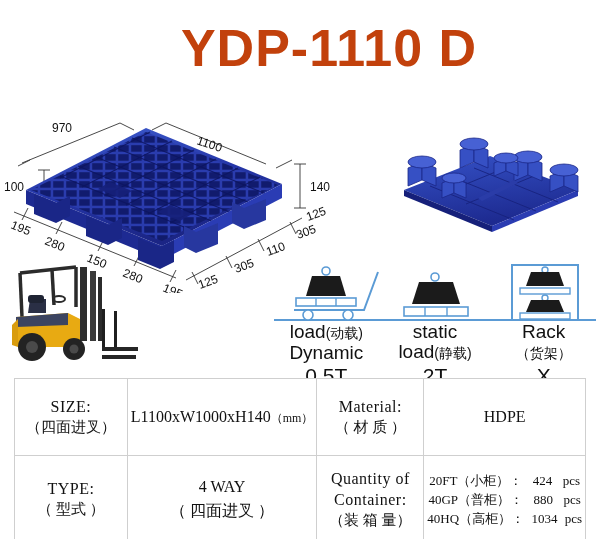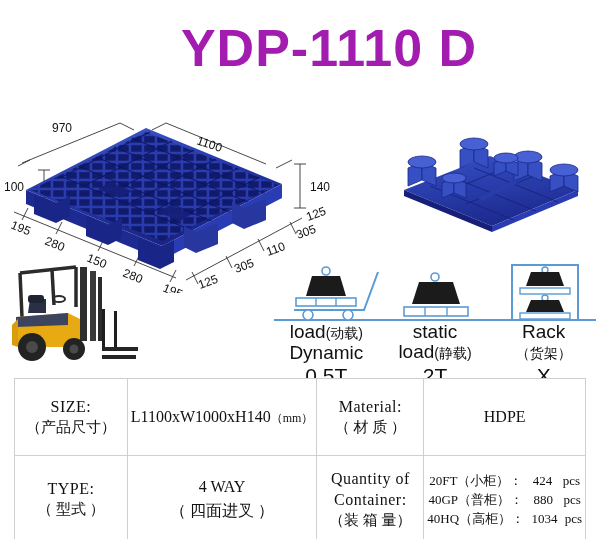--- a/index.html
+++ b/index.html
@@ -11,21 +11,21 @@
     overflow:hidden;
   }
   .page{position:relative;width:600px;height:539px;}
 
   
   .title{
     position:absolute;top:18px;left:0;width:600px;
     text-align:center;
     font-family:"Liberation Sans", sans-serif;
     font-size:52px;font-weight:bold;letter-spacing:1px;
-    color:#a21caf;
+    color:#c2410c;
     padding-left:58px;box-sizing:border-box;
   }
 
   
   .drawing{position:absolute;left:0;top:108px;width:400px;height:180px;}
   .svg-full{position:absolute;left:0;top:0;}
 
   .dim{
     font-family:"Liberation Sans", sans-serif;
     font-size:12px;fill:#111;
@@ -336,21 +336,21 @@
         <div class="val">X</div>
       </div>
     </div>
   </div>
 
   <table class="spec">
     <tbody>
         <tr class="row1">
       <td class="c1">
         <div class="lbl-en">SIZE:</div>
-        <div class="lbl-cn">（产品尺寸）</div>
+        <div class="lbl-cn">（四面进叉）</div>
       </td>
       <td class="c2">
         <div class="val-main"><span>L1100xW1000xH140</span><span class="unit">（mm）</span></div>
       </td>
       <td class="c3">
         <div class="lbl-en">Material:</div>
         <div class="lbl-cn">（ 材 质 ）</div>
       </td>
       <td class="c4">
         <div class="val-main">HDPE</div>

